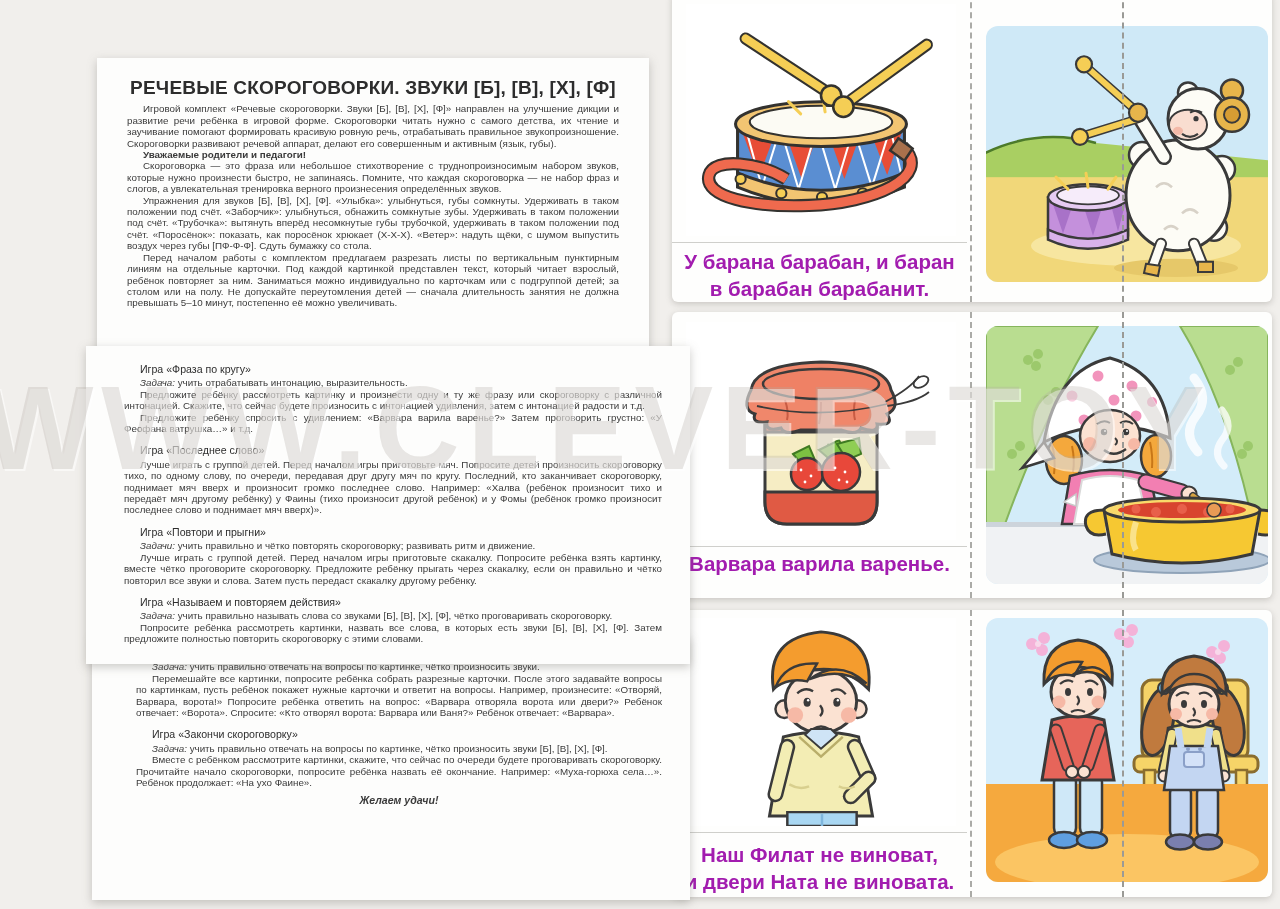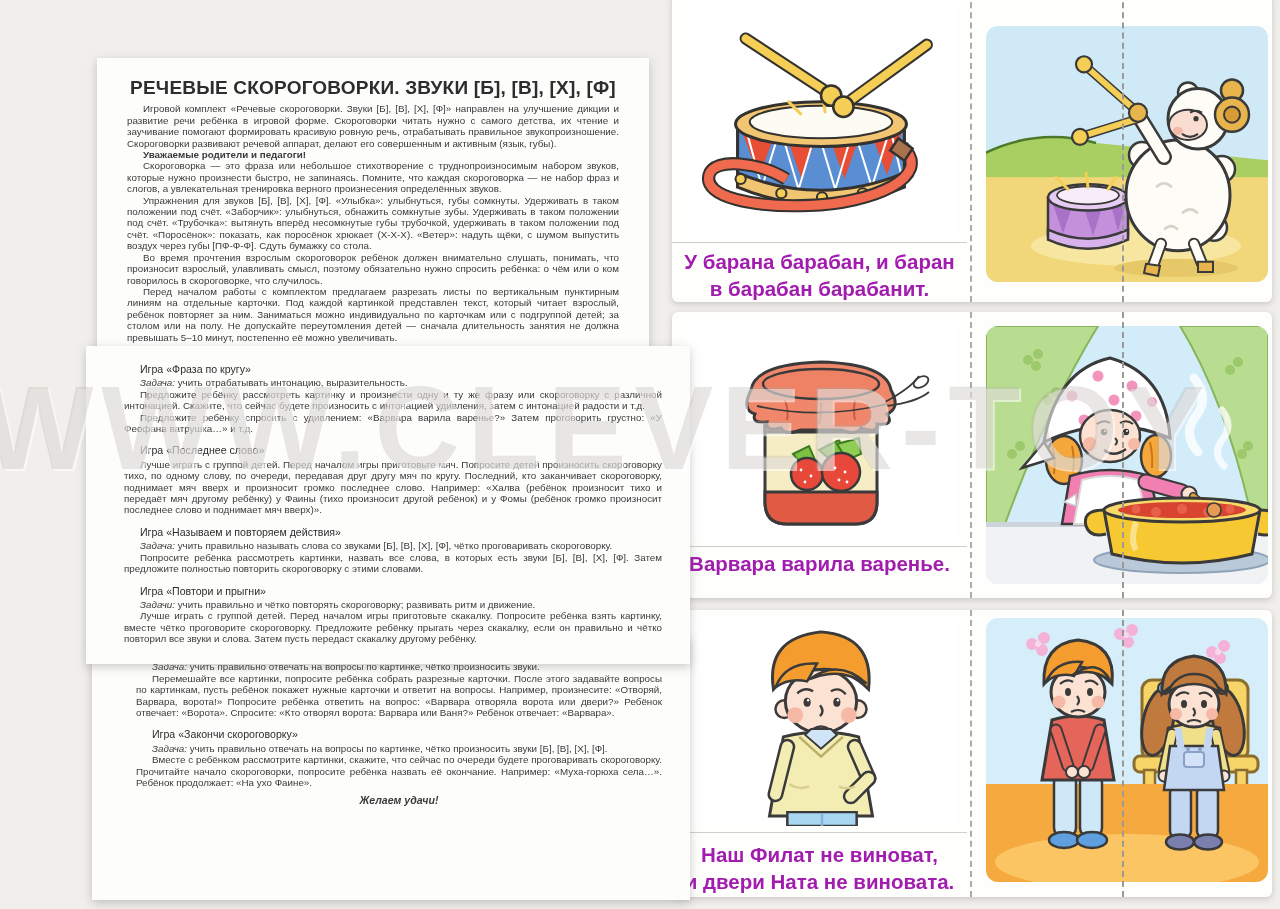--- a/index.html
+++ b/index.html
@@ -390,41 +390,40 @@
     </div>
     <p class="closing">Желаем удачи!</p>
   </div>
 
   <div class="sheet body-text" style="left:97px;top:58px;width:552px;height:294px;padding:24px 30px 0 30px;box-sizing:border-box;z-index:3;">
     <h1 class="sheet-title">РЕЧЕВЫЕ СКОРОГОВОРКИ. ЗВУКИ [Б], [В], [Х], [Ф]</h1>
     <p class="p">Игровой комплект «Речевые скороговорки. Звуки [Б], [В], [Х], [Ф]» направлен на улучшение дикции и развитие речи ребёнка в игровой форме. Скороговорки читать нужно с самого детства, их чтение и заучивание помогают формировать красивую ровную речь, отрабатывать правильное звукопроизношение. Скороговорки развивают речевой аппарат, делают его совершенным и активным (язык, губы).</p>
     <p class="p salute">Уважаемые родители и педагоги!</p>
     <p class="p">Скороговорка — это фраза или небольшое стихотворение с труднопроизносимым набором звуков, которые нужно произнести быстро, не запинаясь. Помните, что каждая скороговорка — не набор фраз и слогов, а увлекательная тренировка верного произнесения определённых звуков.</p>
     <p class="p">Упражнения для звуков [Б], [В], [Х], [Ф]. «Улыбка»: улыбнуться, губы сомкнуты. Удерживать в таком положении под счёт. «Заборчик»: улыбнуться, обнажить сомкнутые зубы. Удерживать в таком положении под счёт. «Трубочка»: вытянуть вперёд несомкнутые губы трубочкой, удерживать в таком положении под счёт. «Поросёнок»: показать, как поросёнок хрюкает (Х-Х-Х). «Ветер»: надуть щёки, с шумом выпустить воздух через губы [ПФ-Ф-Ф]. Сдуть бумажку со стола.</p>
-    <p class="p">Во время прочтения взрослым скороговорок ребёнок должен внимательно слушать, понимать, что произносит взрослый, улавливать смысл, поэтому обязательно нужно спросить ребёнка: о чём или о ком говорилось в скороговорке, что случилось.</p>
     <p class="p">Перед началом работы с комплектом предлагаем разрезать листы по вертикальным пунктирным линиям на отдельные карточки. Под каждой картинкой представлен текст, который читает взрослый, ребёнок повторяет за ним. Заниматься можно индивидуально по карточкам или с подгруппой детей; за столом или на полу. Не допускайте переутомления детей — сначала длительность занятия не должна превышать 5–10 минут, постепенно её можно увеличивать.</p>
   </div>
 
   <div class="sheet body-text" style="left:86px;top:346px;width:604px;height:318px;padding:18px 28px 0 38px;box-sizing:border-box;z-index:4;">
     <div class="game" style="margin-top:0;">
       <p class="game-title">Игра «Фраза по кругу»</p>
       <p class="task"><span class="task-label">Задача:</span><span> учить отрабатывать интонацию, выразительность.</span></p>
       <p class="p">Предложите ребёнку рассмотреть картинку и произнести одну и ту же фразу или скороговорку с различной интонацией. Скажите, что сейчас будете произносить с интонацией удивления, затем с интонацией радости и т.д.</p>
       <p class="p">Предложите ребёнку спросить с удивлением: «Варвара варила варенье?» Затем проговорить грустно: «У Феофана ватрушка…» и т.д.</p>
     </div>
     <div class="game">
       <p class="game-title">Игра «Последнее слово»</p>
       <p class="p">Лучше играть с группой детей. Перед началом игры приготовьте мяч. Попросите детей произносить скороговорку тихо, по одному слову, по очереди, передавая друг другу мяч по кругу. Последний, кто заканчивает скороговорку, поднимает мяч вверх и произносит громко последнее слово. Например: «Халва (ребёнок произносит тихо и передаёт мяч другому ребёнку) у Фаины (тихо произносит другой ребёнок) и у Фомы (ребёнок громко произносит последнее слово и поднимает мяч вверх)».</p>
     </div>
     <div class="game">
+      <p class="game-title">Игра «Повтори и прыгни»</p>
+      <p class="task"><span class="task-label">Задачи:</span><span> учить правильно и чётко повторять скороговорку; развивать ритм и движение.</span></p>
+      <p class="p">Лучше играть с группой детей. Перед началом игры приготовьте скакалку. Попросите ребёнка взять картинку, вместе чётко проговорите скороговорку. Предложите ребёнку прыгать через скакалку, если он правильно и чётко повторил все звуки и слова. Затем пусть передаст скакалку другому ребёнку.</p>
+    </div>
+    <div class="game">
       <p class="game-title">Игра «Называем и повторяем действия»</p>
       <p class="task"><span class="task-label">Задача:</span><span> учить правильно называть слова со звуками [Б], [В], [Х], [Ф], чётко проговаривать скороговорку.</span></p>
       <p class="p">Попросите ребёнка рассмотреть картинки, назвать все слова, в которых есть звуки [Б], [В], [Х], [Ф]. Затем предложите полностью повторить скороговорку с этими словами.</p>
     </div>
-    <div class="game">
-      <p class="game-title">Игра «Повтори и прыгни»</p>
-      <p class="task"><span class="task-label">Задачи:</span><span> учить правильно и чётко повторять скороговорку; развивать ритм и движение.</span></p>
-      <p class="p">Лучше играть с группой детей. Перед началом игры приготовьте скакалку. Попросите ребёнка взять картинку, вместе чётко проговорите скороговорку. Предложите ребёнку прыгать через скакалку, если он правильно и чётко повторил все звуки и слова. Затем пусть передаст скакалку другому ребёнку.</p>
-    </div>
   </div>
 
   <div class="watermark">WWW.CLEVER-TOY</div>
 </div>
 
 </body></html>

